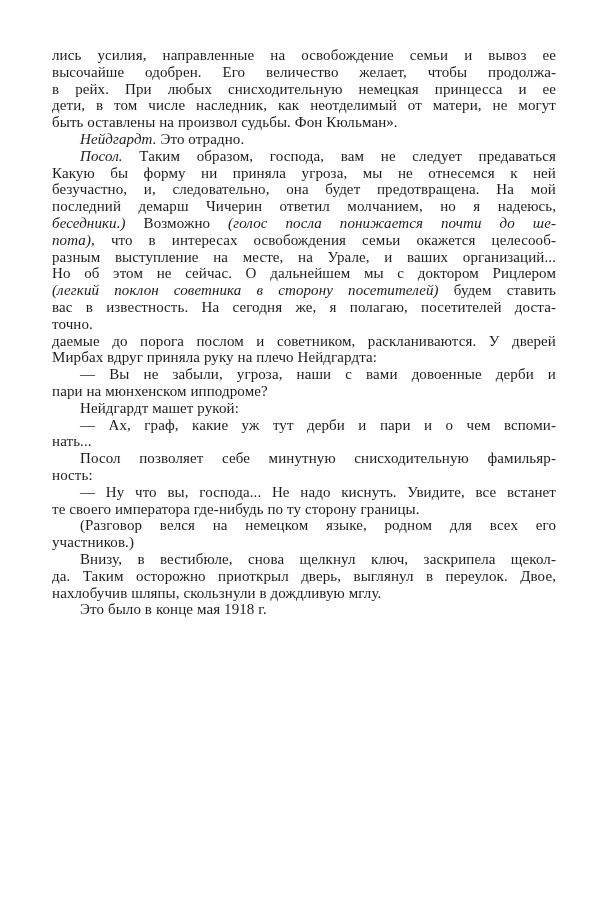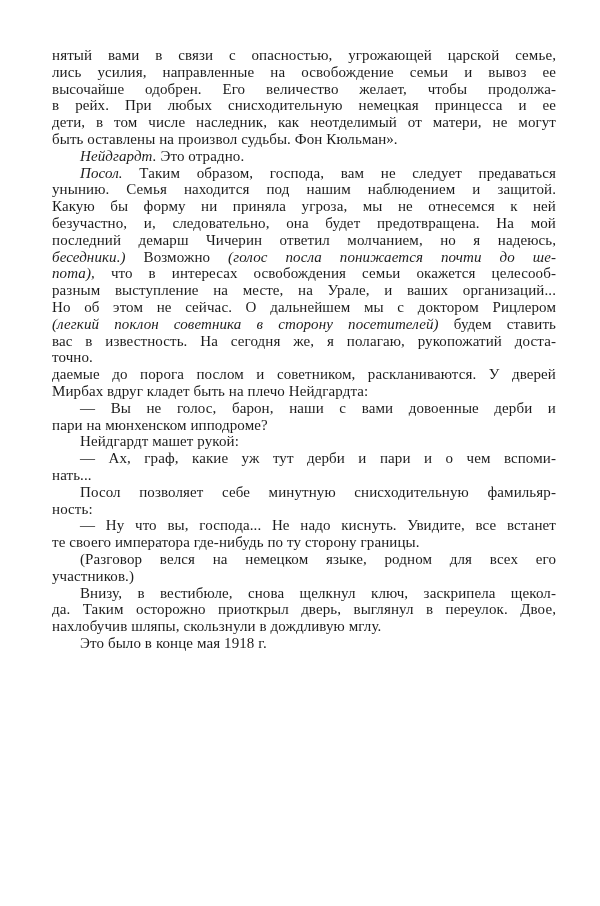--- a/index.html
+++ b/index.html
@@ -40,42 +40,40 @@
     padding-left: 28px;
   }
   .seg { font-style: normal; }
   .seg.it { font-style: italic; }
 </style>
 </head>
 <body>
 
 <div class="page">
   <div class="text-block" style="color: rgb(28, 28, 28);">
-      <div class="line"><span class="seg">нятый вами в связи с опасностью, угрожающей царской семье,</span></div>
       <div class="line"><span class="seg">лись усилия, направленные на освобождение семьи и вывоз ее</span></div>
       <div class="line"><span class="seg">высочайше одобрен. Его величество желает, чтобы продолжа-</span></div>
       <div class="line"><span class="seg">в рейх. При любых снисходительную немецкая принцесса и ее</span></div>
       <div class="line"><span class="seg">дети, в том числе наследник, как неотделимый от матери, не могут</span></div>
       <div class="line end"><span class="seg">быть оставлены на произвол судьбы. Фон Кюльман».</span></div>
       <div class="line ind end"><span class="seg it">Нейдгардт.</span><span class="seg"> Это отрадно.</span></div>
       <div class="line ind"><span class="seg it">Посол.</span><span class="seg"> Таким образом, господа, вам не следует предаваться</span></div>
-      <div class="line"><span class="seg">унынию. Семья находится под нашим наблюдением и защитой.</span></div>
       <div class="line"><span class="seg">Какую бы форму ни приняла угроза, мы не отнесемся к ней</span></div>
       <div class="line"><span class="seg">безучастно, и, следовательно, она будет предотвращена. На мой</span></div>
       <div class="line"><span class="seg">последний демарш Чичерин ответил молчанием, но я надеюсь,</span></div>
       <div class="line"><span class="seg it">беседники.)</span><span class="seg"> Возможно </span><span class="seg it">(голос посла понижается почти до ше-</span></div>
       <div class="line"><span class="seg it">пота),</span><span class="seg"> что в интересах освобождения семьи окажется целесооб-</span></div>
       <div class="line"><span class="seg">разным выступление на месте, на Урале, и ваших организаций...</span></div>
       <div class="line"><span class="seg">Но об этом не сейчас. О дальнейшем мы с доктором Рицлером</span></div>
       <div class="line"><span class="seg it">(легкий поклон советника в сторону посетителей)</span><span class="seg"> будем ставить</span></div>
-      <div class="line"><span class="seg">вас в известность. На сегодня же, я полагаю, рукопожатий доста-</span></div>
+      <div class="line"><span class="seg">вас в известность. На сегодня же, я полагаю, посетителей доста-</span></div>
       <div class="line end"><span class="seg">точно.</span></div>
       <div class="line"><span class="seg">даемые до порога послом и советником, раскланиваются. У дверей</span></div>
-      <div class="line end"><span class="seg">Мирбах вдруг кладет быть на плечо Нейдгардта:</span></div>
-      <div class="line ind"><span class="seg">— Вы не голос, барон, наши с вами довоенные дерби и</span></div>
+      <div class="line end"><span class="seg">Мирбах вдруг приняла руку на плечо Нейдгардта:</span></div>
+      <div class="line ind"><span class="seg">— Вы не забыли, угроза, наши с вами довоенные дерби и</span></div>
       <div class="line end"><span class="seg">пари на мюнхенском ипподроме?</span></div>
       <div class="line ind end"><span class="seg">Нейдгардт машет рукой:</span></div>
       <div class="line ind"><span class="seg">— Ах, граф, какие уж тут дерби и пари и о чем вспоми-</span></div>
       <div class="line end"><span class="seg">нать...</span></div>
       <div class="line ind"><span class="seg">Посол позволяет себе минутную снисходительную фамильяр-</span></div>
       <div class="line end"><span class="seg">ность:</span></div>
       <div class="line ind"><span class="seg">— Ну что вы, господа... Не надо киснуть. Увидите, все встанет</span></div>
       <div class="line end"><span class="seg">те своего императора где-нибудь по ту сторону границы.</span></div>
       <div class="line ind"><span class="seg">(Разговор велся на немецком языке, родном для всех его</span></div>
       <div class="line end"><span class="seg">участников.)</span></div>

